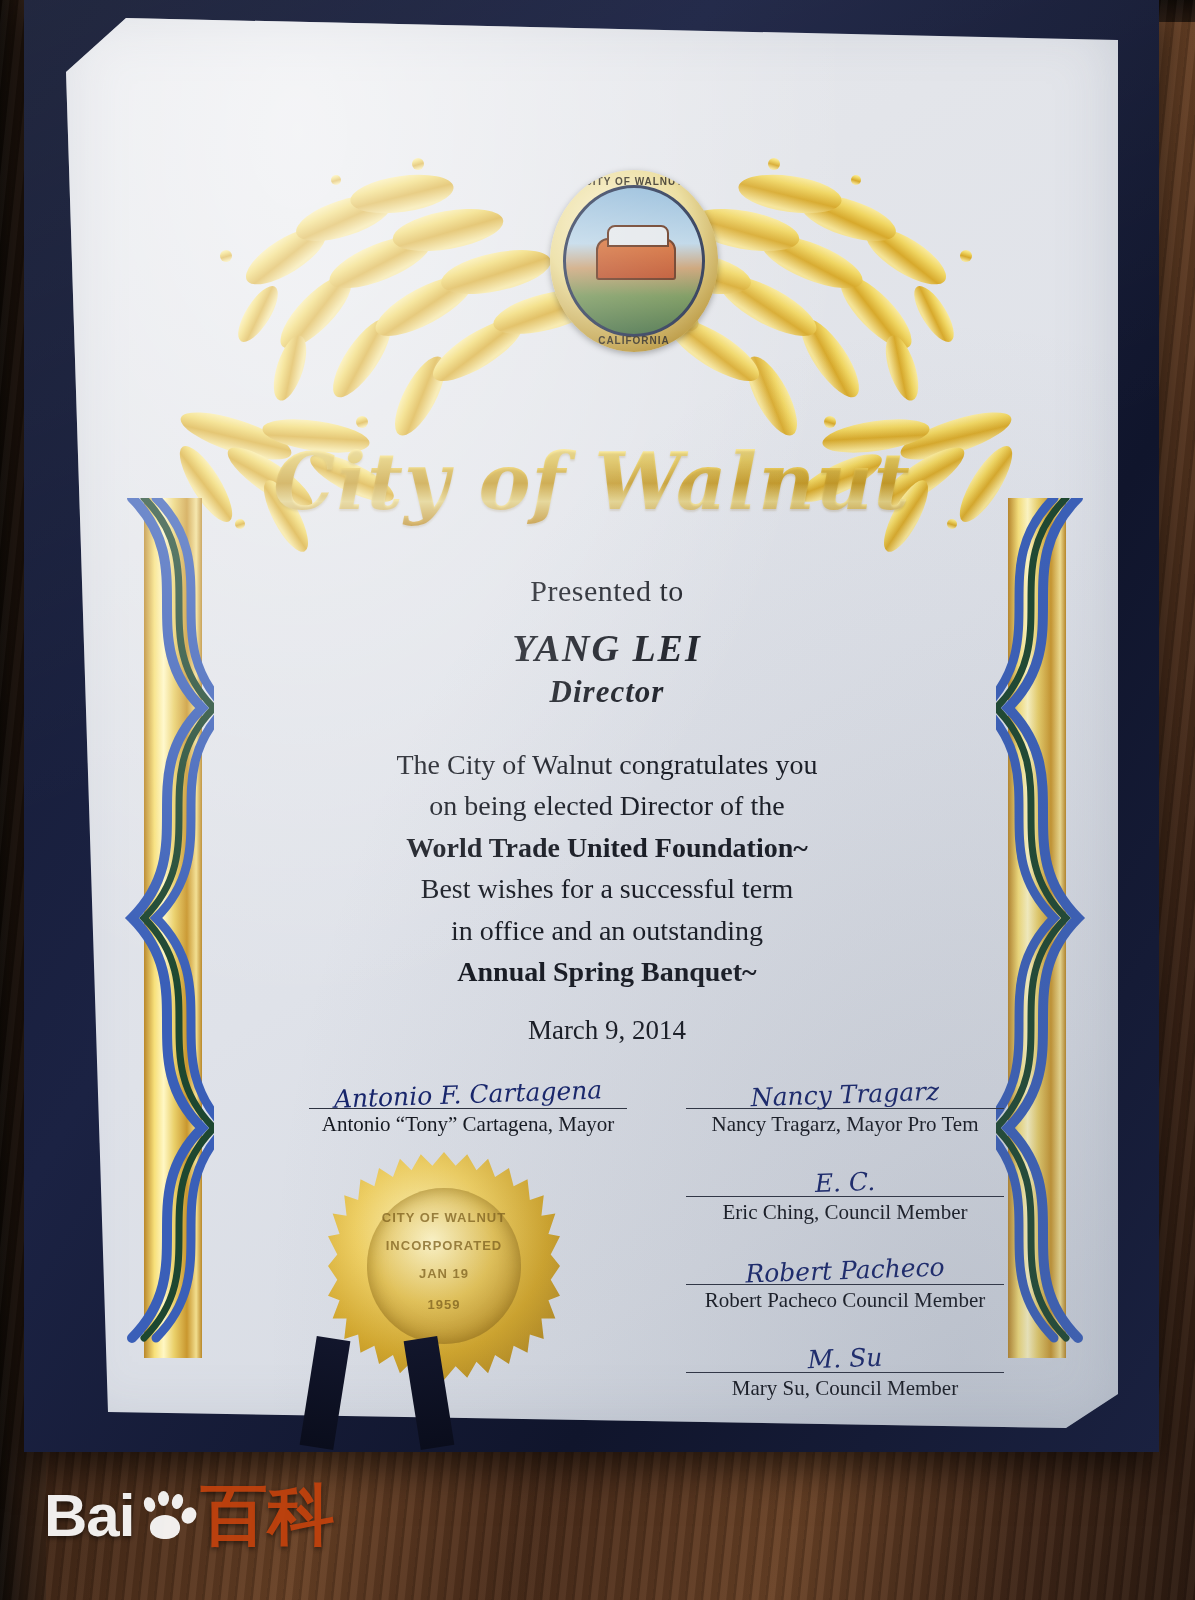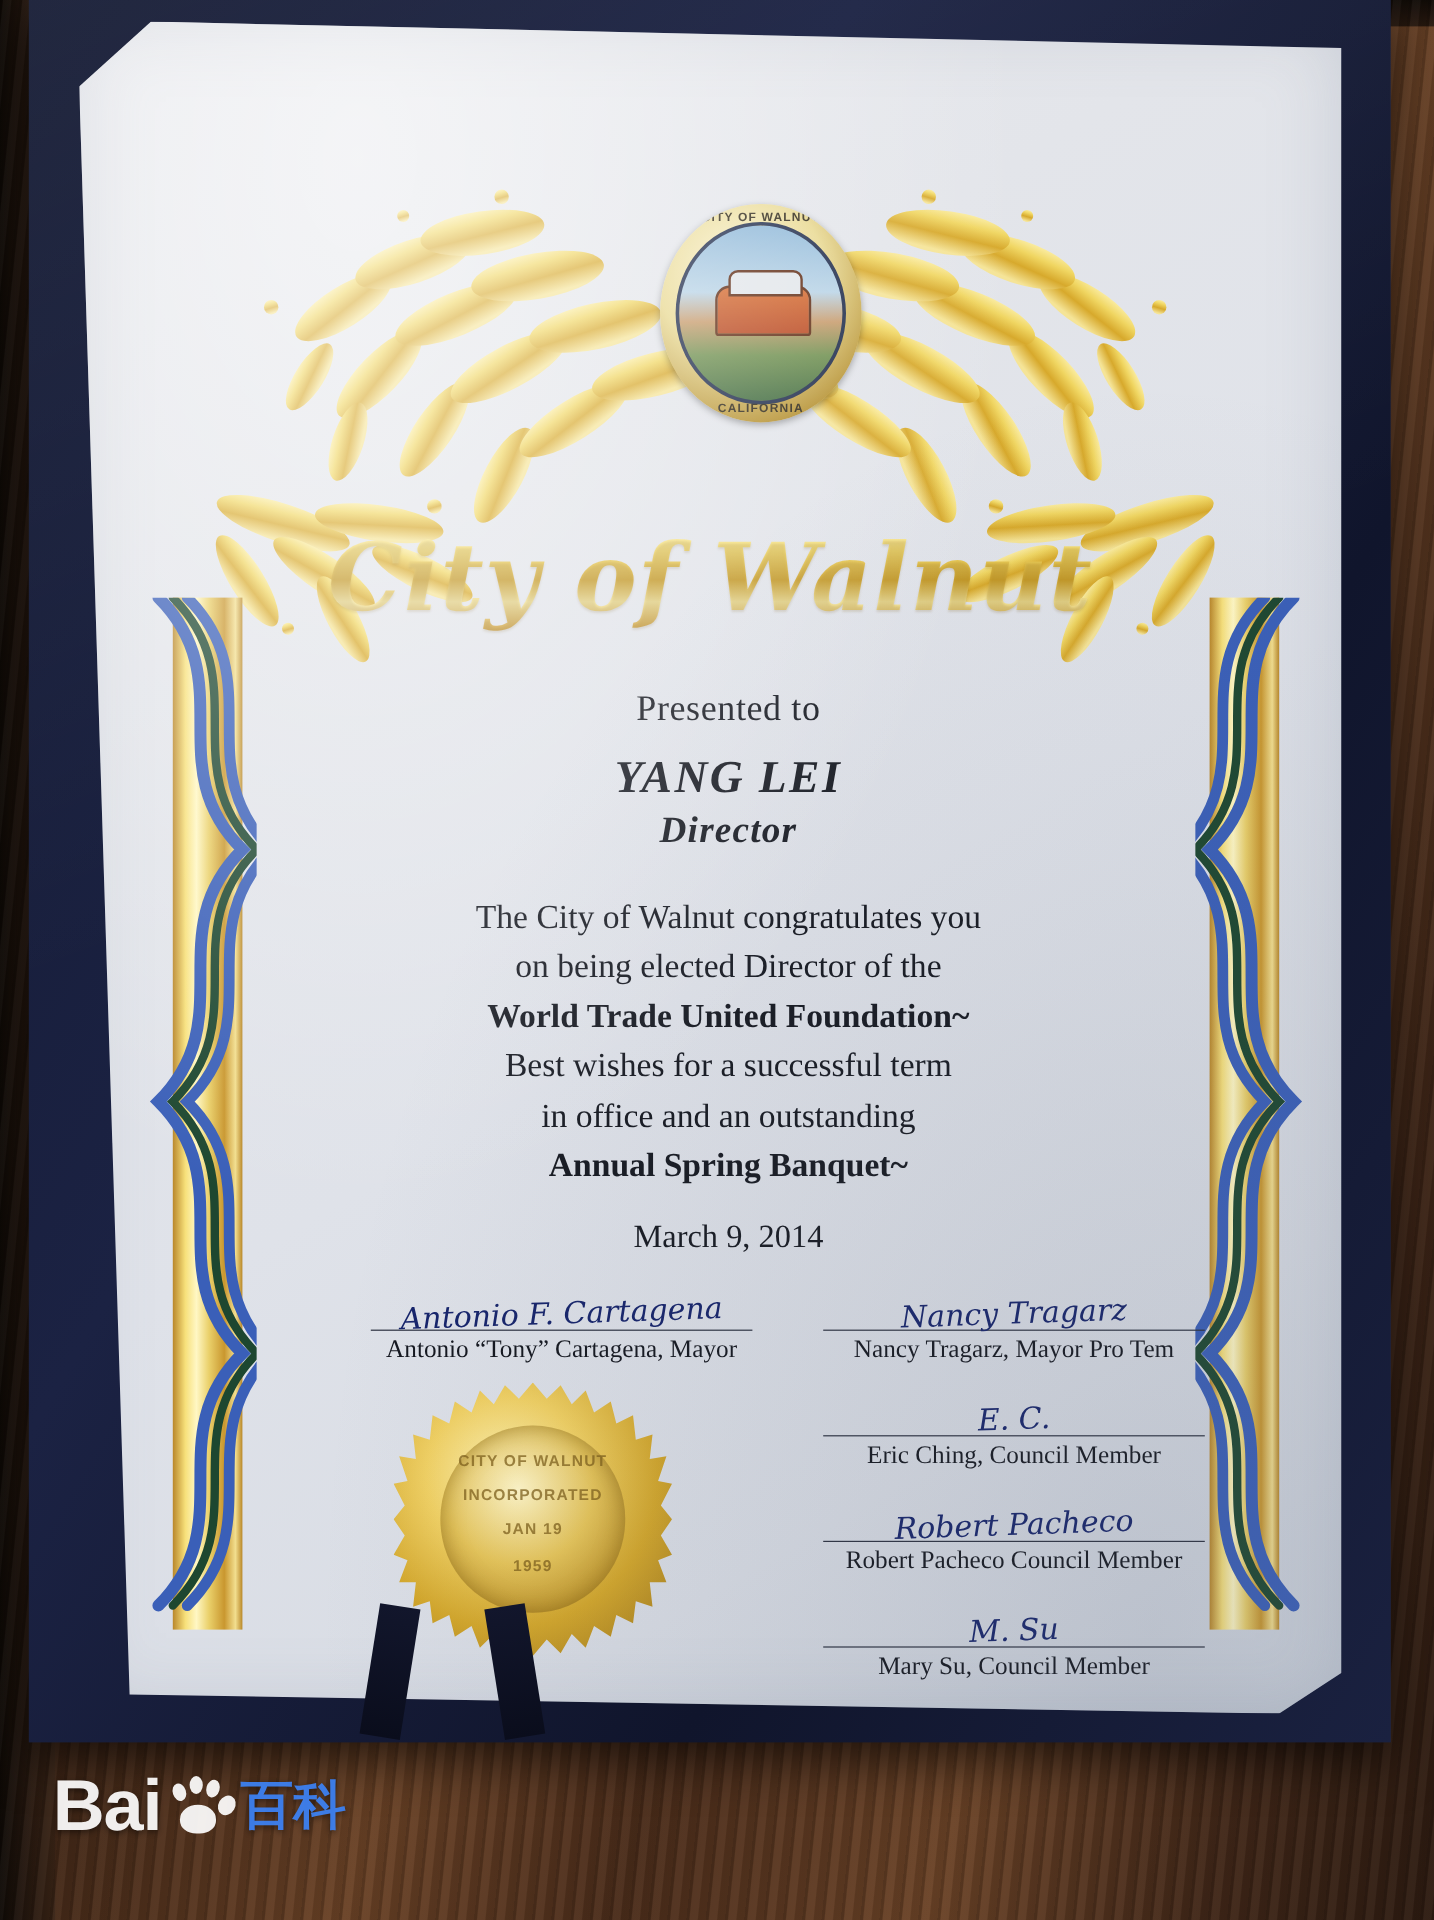--- a/index.html
+++ b/index.html
@@ -322,22 +322,22 @@
     position:absolute; background:#fff; border-radius:50%;
   }
   .watermark .paw .p1 { width:11px; height:15px; left:4px;  top:8px;  transform: rotate(-18deg); }
   .watermark .paw .p2 { width:11px; height:15px; left:18px; top:2px; }
   .watermark .paw .p3 { width:11px; height:15px; left:32px; top:5px;  transform: rotate(16deg); }
   .watermark .paw .p4 { width:14px; height:17px; left:42px; top:18px; transform: rotate(30deg); }
   .watermark .paw .p5 { width:30px; height:24px; left:10px; top:26px; border-radius:50% 50% 45% 45%; }
   .watermark .cn {
     font-family: Liberation Mono, monospace;
     font-weight: 700;
-    font-size: 44px;
-    color: #3b82f6;
+    font-size: 67px;
+    color: #c2410c;
     text-shadow: 0 2px 5px rgba(0,0,0,0.55);
   }
 </style>
 </head>
 <body>
 
 <div class="desk">
   <div class="desk-dark-band"></div>
   <div class="desk-left-edge"></div>
 </div>

